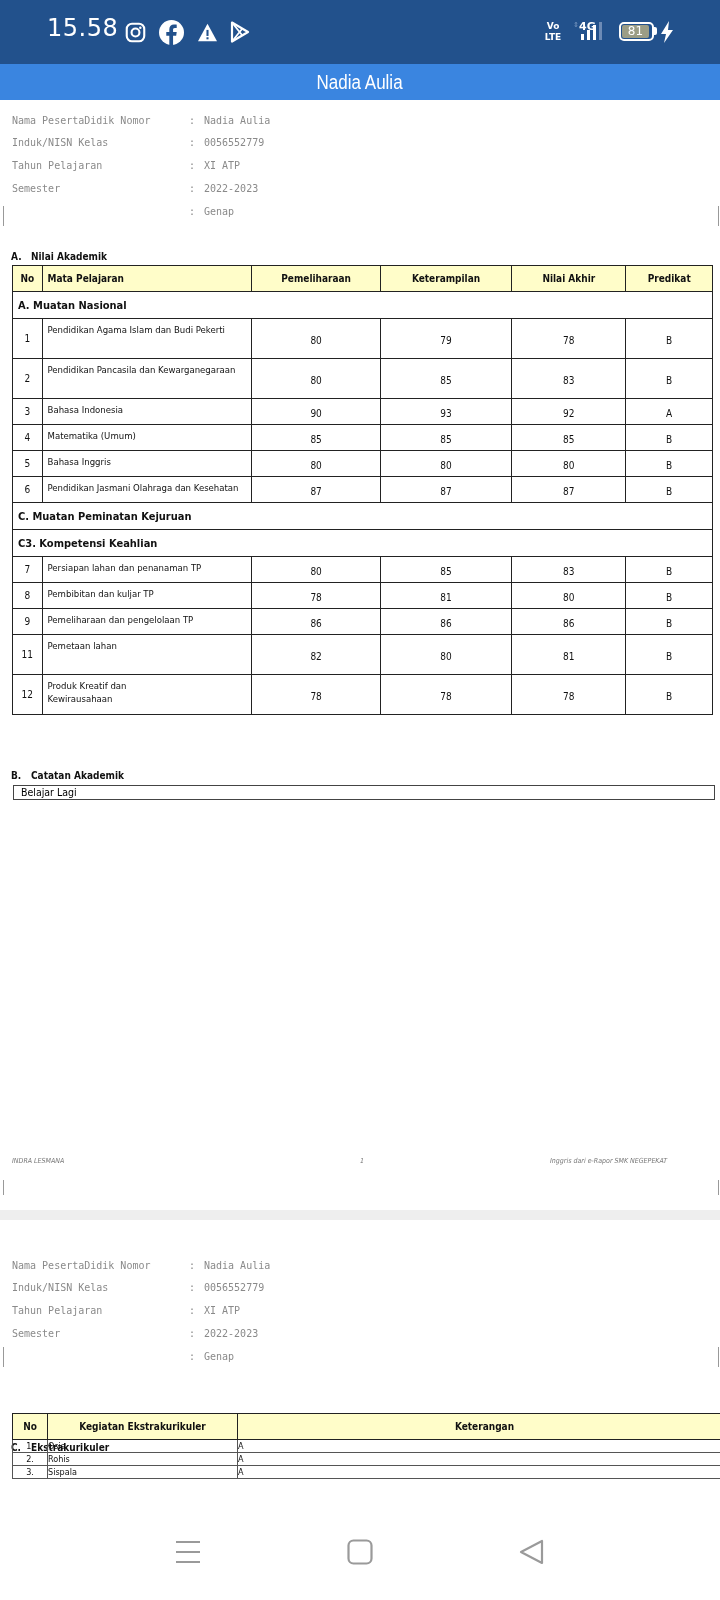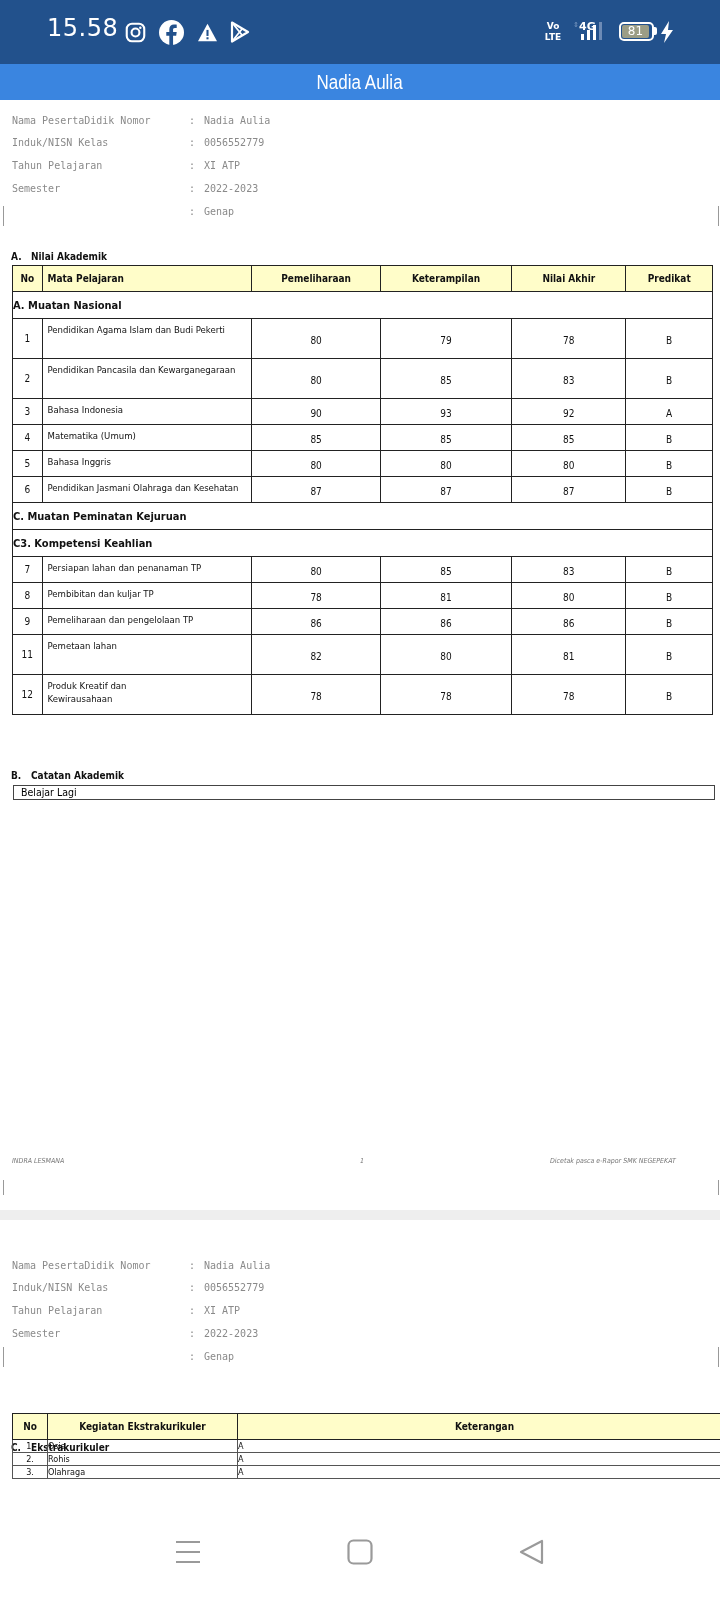--- a/index.html
+++ b/index.html
@@ -26,21 +26,21 @@
   .info-val { position: absolute; left: 192px; }
   .corner-mark { position: absolute; width: 1px; height: 20px; background: #999; }
 
   .section-title { position: absolute; left: 11px; font-size: 10px; color: #111; font-weight: bold; font-family: "DejaVu Sans Condensed", "DejaVu Sans", sans-serif; }
   .section-title .lt { display: inline-block; width: 20px; }
 
   table.grades { position: absolute; left: 12px; top: 165px; width: 701px; border-collapse: collapse; font-family: "DejaVu Sans Condensed", "DejaVu Sans", sans-serif; font-size: 10px; color: #111; }
   table.grades th, table.grades td { border: 1.3px solid #222; }
   table.grades th { background: #fffdc9; height: 26px; font-weight: bold; font-size: 10px; text-align: center; }
   table.grades th.left { text-align: left; padding-left: 5px; }
-  table.grades td.group { height: 27px; font-weight: bold; font-size: 11px; margin-left: 44px; }
+  table.grades td.group { height: 27px; font-weight: bold; padding-left: 5px; font-size: 11px; margin-left: 44px; }
   table.grades td.no { text-align: center; width: 29px; }
   table.grades td.subj { vertical-align: top; padding: 4px 5px 0 5px; width: 202px; font-size: 9.5px; line-height: 13px; }
   table.grades td.num { text-align: center; padding-top: 4px; }
   table.grades tr.tall td { height: 40px; }
   table.grades tr.short td { height: 26px; }
   table.grades tr.short td.no { padding-top: 0; }
 
   .notes-box { position: absolute; left: 13px; top: 685px; width: 702px; height: 15px; border: 1px solid #444; font-size: 10.5px; padding-left: 7px; line-height: 13px; font-family: "DejaVu Sans Condensed", "DejaVu Sans", sans-serif; }
 
   .footer { position: absolute; top: 1057px; font-size: 7px; color: #777; font-style: italic; font-family: "DejaVu Sans Condensed", "DejaVu Sans", sans-serif; }
@@ -262,21 +262,21 @@
       </tbody>
   </table>
 
   <div class="section-title" style="top:670px;font-weight:bold;">
     <span class="lt">B.</span><span>Catatan Akademik</span>
   </div>
   <div class="notes-box">Belajar Lagi</div>
 
   <div class="footer" style="left:12px;">INDRA LESMANA</div>
   <div class="footer" style="left:360px;">1</div>
-  <div class="footer" style="left:550px;">Dicetak pasca e-Rapor SMK NEGEPEKAT</div>
+  <div class="footer" style="left:550px;">Inggris dari e-Rapor SMK NEGEPEKAT</div>
   <div class="corner-mark" style="left:3px;top:1080px;height:15px;"></div>
   <div class="corner-mark" style="left:718px;top:1080px;height:15px;"></div>
 </div>
 
 <div class="gap"></div>
 
 <div class="page p2">
   <div class="info" style="top:40px;">
     <div class="info-row" style="top:0px;">
       <span class="info-label">Nama  PesertaDidik  Nomor</span>
@@ -325,21 +325,21 @@
         <td class="ename">Osis</td>
         <td>A</td>
       </tr>
       <tr>
         <td class="eno">2.</td>
         <td class="ename">Rohis</td>
         <td>A</td>
       </tr>
       <tr>
         <td class="eno">3.</td>
-        <td class="ename">Olahraga</td>
+        <td class="ename">Sispala</td>
         <td>A</td>
       </tr>
     </tbody>
   </table>
 </div>
 
 <div class="navbar">
   <div class="nav-btn" style="left:168px;">
     <svg width="26" height="26" viewBox="0 0 26 26">
         <path d="M1 3h24M1 13h24M1 23h24" stroke="#9a9a9a" stroke-width="2.2"></path>

